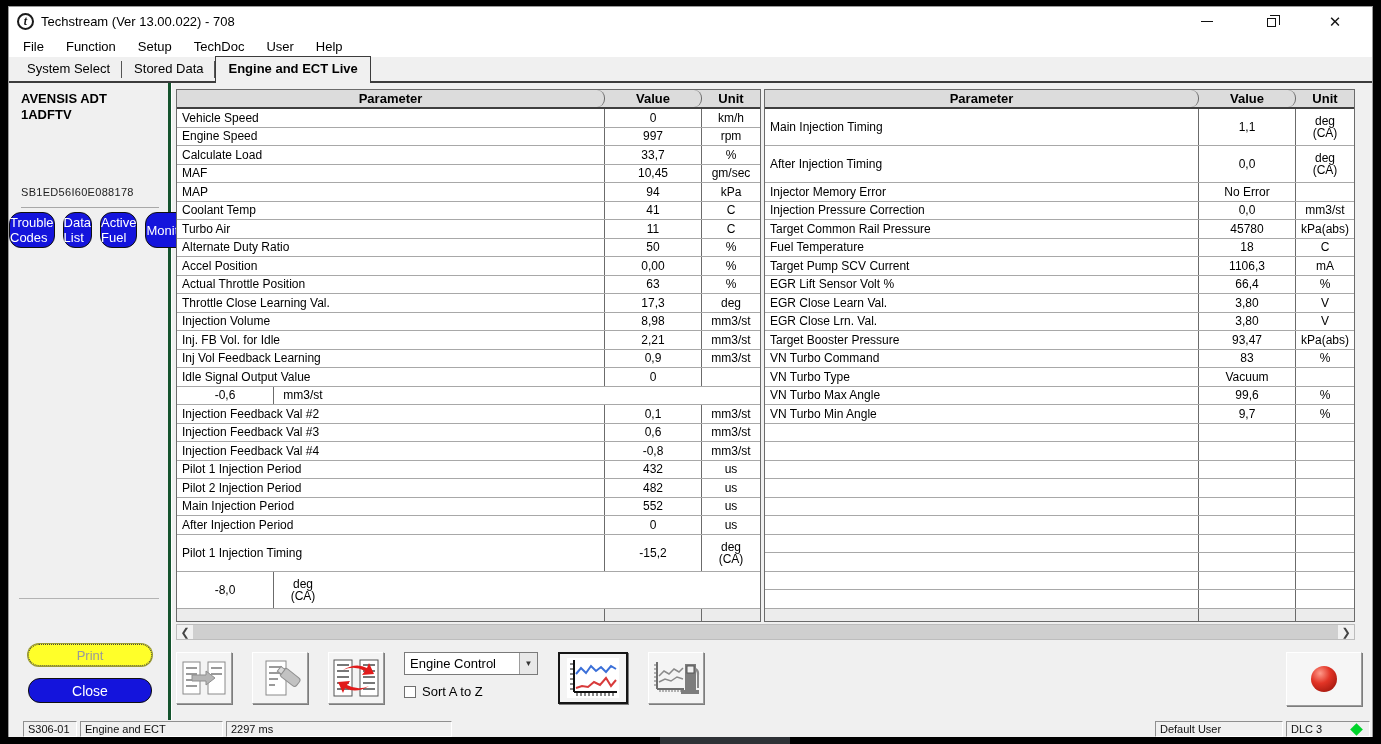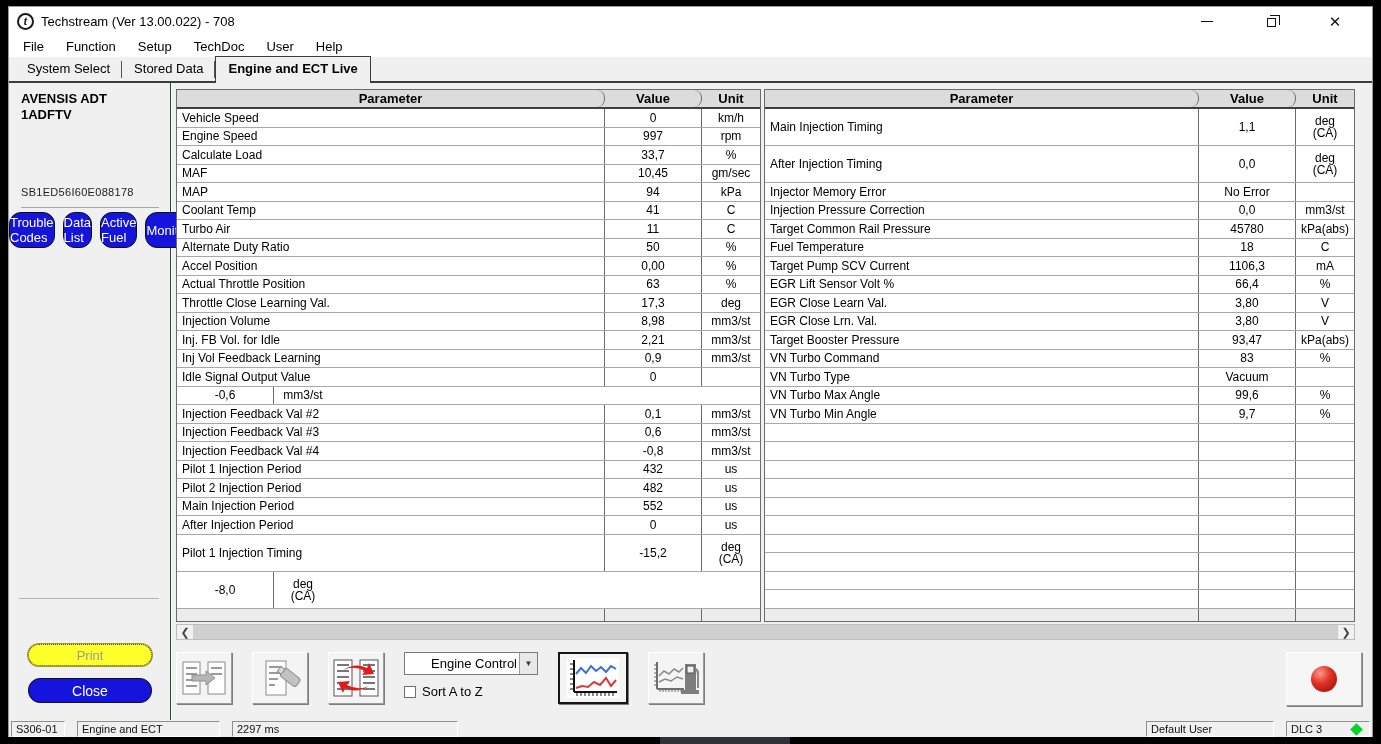--- a/index.html
+++ b/index.html
@@ -23,21 +23,21 @@
 
   
   .tabbar{ height:26px; background:#f0f0f0; display:flex; align-items:flex-end; padding-left:6px; border-bottom:2px solid #3c3c3c; }
   .tab{ font-size:13px; color:#000; padding:4px 12px 5px 12px; position:relative; }
   .tab.sep::after{ content:""; position:absolute; right:0; top:4px; bottom:3px; width:1px; background:#555; }
   .tab.active{ font-weight:bold; border:1px solid #3c3c3c; border-bottom:none; background:#f0f0f0; margin-bottom:-2px; padding-bottom:7px; }
 
   .body-row{ display:flex; height:637px; }
 
   
-  .sidebar{ width:162px; position:relative; border-right:1px solid #14532d; box-shadow:1px 0 0 #ffffff; padding:8px 0 0 12px; }
+  .sidebar{ width:162px; position:relative; border-right:3px solid #14532d; box-shadow:1px 0 0 #ffffff; padding:8px 0 0 12px; }
   .veh-name{ font-size:13px; font-weight:bold; color:#000; line-height:16px; }
   .vin{ position:absolute; top:103px; left:12px; width:138px; font-size:11px; color:#222; border-bottom:1px solid #a8a8a8; padding-bottom:9px; letter-spacing:.3px; }
   .side-buttons{ position:absolute; top:129px; left:0; width:162px; display:flex; flex-direction:row; align-items:center; gap:8px; }
   .pill{ width:124px; height:36px; border-radius:12px; background:#1414dc; color:#fff; border:1px solid #101010; font-size:13px; display:flex; align-items:center; justify-content:center; }
   .pill.disabled{ background:#b9b9b9; color:#8d8d8d; border-color:#7d7d7d;border-radius:10px; }
   .side-divider{ position:absolute; top:515px; left:10px; width:140px; border-top:1px solid #b3b3b3; }
   .print-btn{ position:absolute; top:561px; left:19px; width:124px; height:22px; border-radius:11px; background:#ffff29; border:1px dotted #444; box-shadow:0 0 0 1px #9a9a32; color:#9a9a9a; font-size:13px; display:flex; align-items:center; justify-content:center; }
   .close-btn{ position:absolute; top:595px; left:19px; width:124px; height:25px; border-radius:12px; background:#1414dc; border:1px solid #101010; color:#fff; font-size:14px; display:flex; align-items:center; justify-content:center; }
 
   
@@ -58,31 +58,31 @@
 
   
   .hscroll{ width:1179px; height:16px; background:#cfcfcf; margin-top:2px; display:flex; align-items:center; justify-content:space-between; border:1px solid #bdbdbd; }
   .hs-arrow{ width:16px; height:14px; display:flex; align-items:center; justify-content:center; font-size:11px; color:#444; background:#f1f1f1; }
 
   
   .toolbar{ display:flex; align-items:flex-start; margin-top:12px; height:56px; width:1186px; }
   .tool-btn{ width:56px; height:52px; background:#f4f4f4; border:1px solid #9b9b9b; border-top-color:#fff; border-left-color:#fff; box-shadow:1px 1px 0 #7d7d7d; display:flex; align-items:center; justify-content:center; margin-right:20px; }
   .tool-btn.selected{ border:2px solid #161616; box-shadow:1px 1px 0 #7d7d7d; width:70px; height:52px; }
   .combo-col{ display:flex; flex-direction:column; margin-right:20px; width:134px; }
-  .combo{ height:23px; background:#fff; border:1px solid #7a7a7a; display:flex; align-items:center;padding-left:21px; }
+  .combo{ height:23px; background:#fff; border:1px solid #7a7a7a; display:flex; align-items:center; }
   .combo-text{ flex:1; font-size:13px; padding-left:5px; color:#000; }
   .combo-arrow{ width:18px; height:21px; background:#e8e8e8; border-left:1px solid #9d9d9d; display:flex; align-items:center; justify-content:center; font-size:8px; color:#333; }
   .sort-row{ display:flex; align-items:center; margin-top:9px; gap:6px; }
   .checkbox{ width:12px; height:12px; background:#fff; border:1px solid #6f6f6f; }
   .sort-label{ font-size:13px; color:#000; }
   .record-btn{ margin-left:auto; width:76px; height:54px; background:#f6f6f6; border:1px solid #9b9b9b; border-top-color:#fff; border-left-color:#fff; box-shadow:1px 1px 0 #7d7d7d; display:flex; align-items:center; justify-content:center; }
   .rec-sphere{ width:26px; height:26px; border-radius:50%; background:radial-gradient(circle at 35% 28%, #ff9a8a 0%, #e23426 40%, #8c0d05 100%); }
 
   
-  .statusbar{ height:18px; display:flex; align-items:stretch; background:#f0f0f0; padding:1px 2px 1px 2px; gap:12px; }
+  .statusbar{ height:18px; display:flex; align-items:stretch; background:#f0f0f0; padding:1px 2px 1px 14px; gap:3px; }
   .seg{ border:1px solid; border-color:#8f8f8f #fff #fff #8f8f8f; font-size:11px; color:#111; display:flex; align-items:center; padding:0 4px; background:#f0f0f0; }
   .seg.s-code{ width:54px; }
   .seg.s-sys{ width:143px; }
   .seg.s-time{ width:226px; }
   .seg.s-fill{ flex:1; border:none; }
   .seg.s-user{ width:128px; }
   .seg.s-dlc{ width:84px; justify-content:space-between; }
   .diamond{ width:9px; height:9px; background:#00d42a; transform:rotate(45deg); margin-right:4px; }
 
   .bottom-strip{ position:absolute; left:0; top:737px; width:1381px; height:7px; background:#000; }

